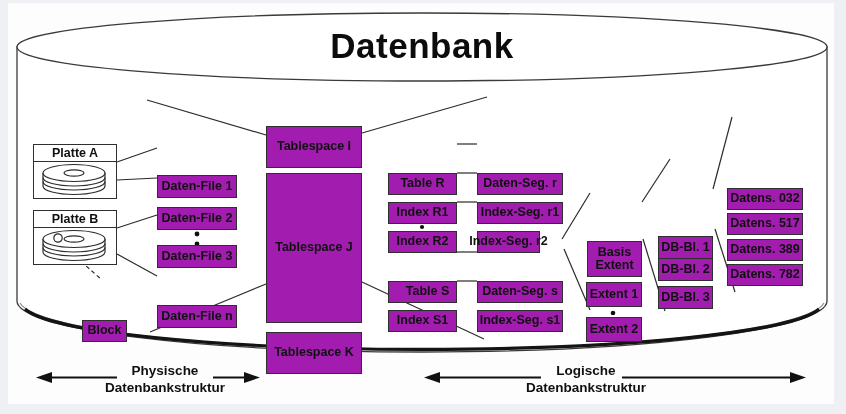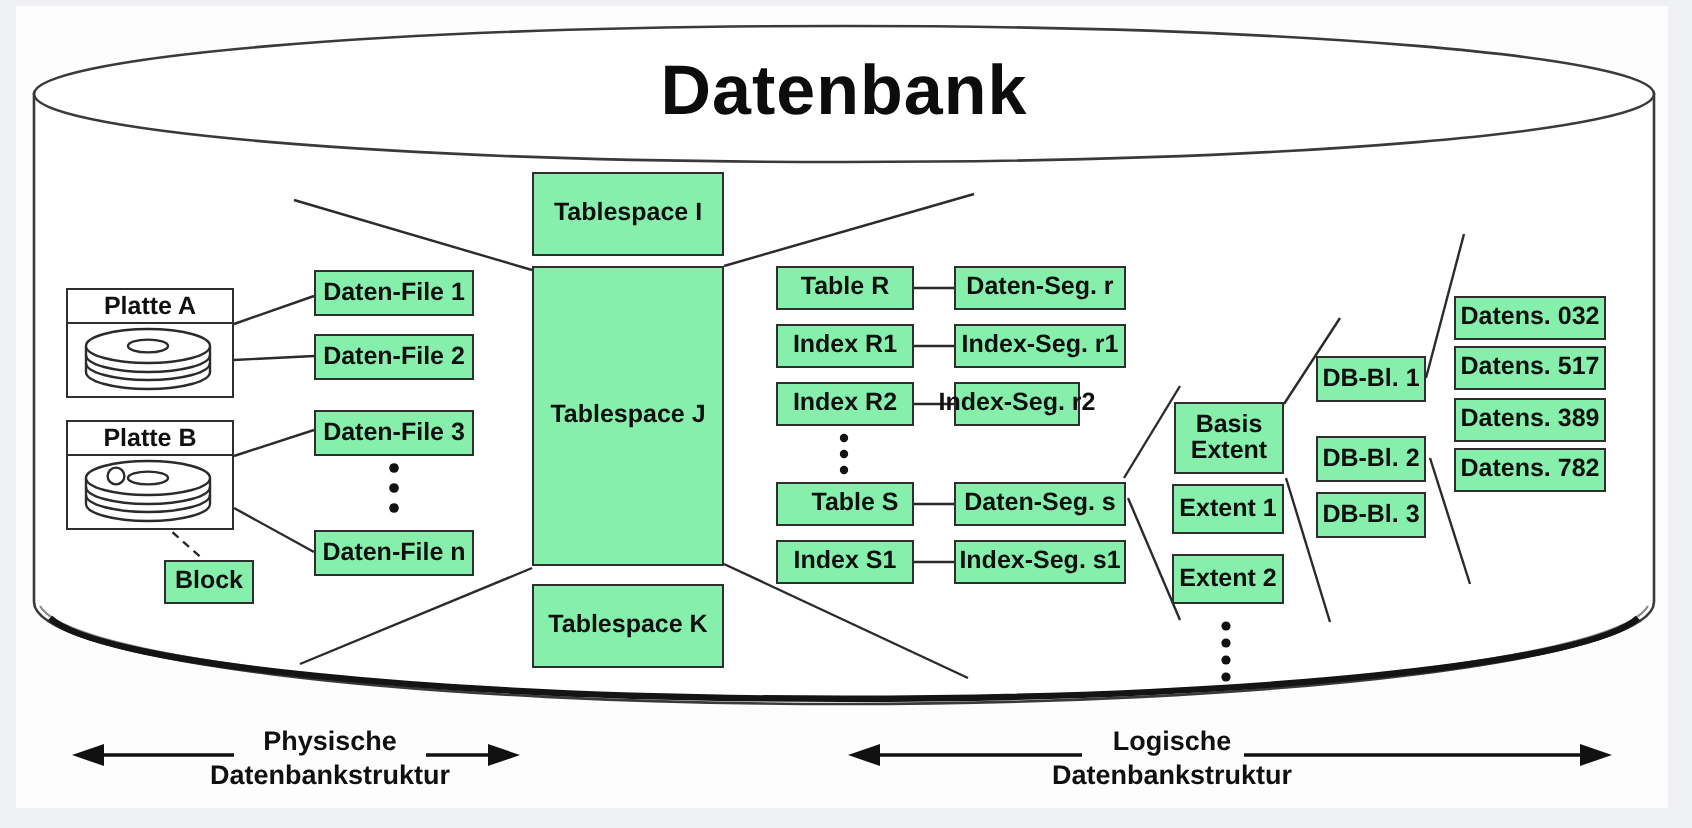--- a/index.html
+++ b/index.html
@@ -9,27 +9,28 @@
     font-family:"Liberation Sans", sans-serif;
     position:relative;overflow:hidden;
   }
   .canvas{
     position:absolute;left:8px;top:3px;width:826px;height:401px;
     background:#fdfdfd;
   }
   svg.layer{position:absolute;left:0;top:0;}
   .box{
     position:absolute;
-    background:#86efac;
+    background:#a21caf;
     border:1.4px solid #2f2f2f;
     display:flex;align-items:center;justify-content:center;
     font-size:12.5px;font-weight:bold;color:#101010;
     text-align:center;line-height:1.08;
     box-sizing:border-box;
     white-space:nowrap;
+    margin-top:40px;
   }
   .box.wrap{white-space:normal;padding:1px 2px;}
   .platte{
     position:absolute;background:#fff;border:1.4px solid #2f2f2f;
     box-sizing:border-box;
   }
   .platte .hdr{
     height:16px;border-bottom:1.4px solid #2f2f2f;
     display:flex;align-items:center;justify-content:center;
     font-size:12.5px;font-weight:bold;color:#101010;
@@ -168,21 +169,21 @@
 <div class="box" style="left:477px;top:133px;width:86px;height:22px;">Daten-Seg. r</div>
 <div class="box" style="left:477px;top:162px;width:86px;height:22px;">Index-Seg. r1</div>
 <div class="box" style="left:477px;top:191px;width:63px;height:22px;">Index-Seg. r2</div>
 <div class="box" style="left:477px;top:241px;width:86px;height:22px;">Daten-Seg. s</div>
 <div class="box" style="left:477px;top:270px;width:86px;height:22px;">Index-Seg. s1</div>
 
 <div class="box wrap" style="left:587px;top:201px;width:55px;height:36px;">Basis Extent</div>
 <div class="box" style="left:586px;top:242px;width:56px;height:25px;">Extent 1</div>
 <div class="box" style="left:586px;top:277px;width:56px;height:25px;">Extent 2</div>
 
-<div class="box" style="left:658px;top:178px;width:55px;height:23px;">DB-Bl. 1</div>
+<div class="box" style="left:658px;top:196px;width:55px;height:23px;">DB-Bl. 1</div>
 <div class="box" style="left:658px;top:218px;width:55px;height:23px;">DB-Bl. 2</div>
 <div class="box" style="left:658px;top:246px;width:55px;height:23px;">DB-Bl. 3</div>
 
 <div class="box" style="left:727px;top:148px;width:76px;height:22px;">Datens. 032</div>
 <div class="box" style="left:727px;top:173px;width:76px;height:22px;">Datens. 517</div>
 <div class="box" style="left:727px;top:199px;width:76px;height:22px;">Datens. 389</div>
 <div class="box" style="left:727px;top:224px;width:76px;height:22px;">Datens. 782</div>
 
 <div class="legend" style="left:85px;top:363px;">
   <div>Physische</div>

